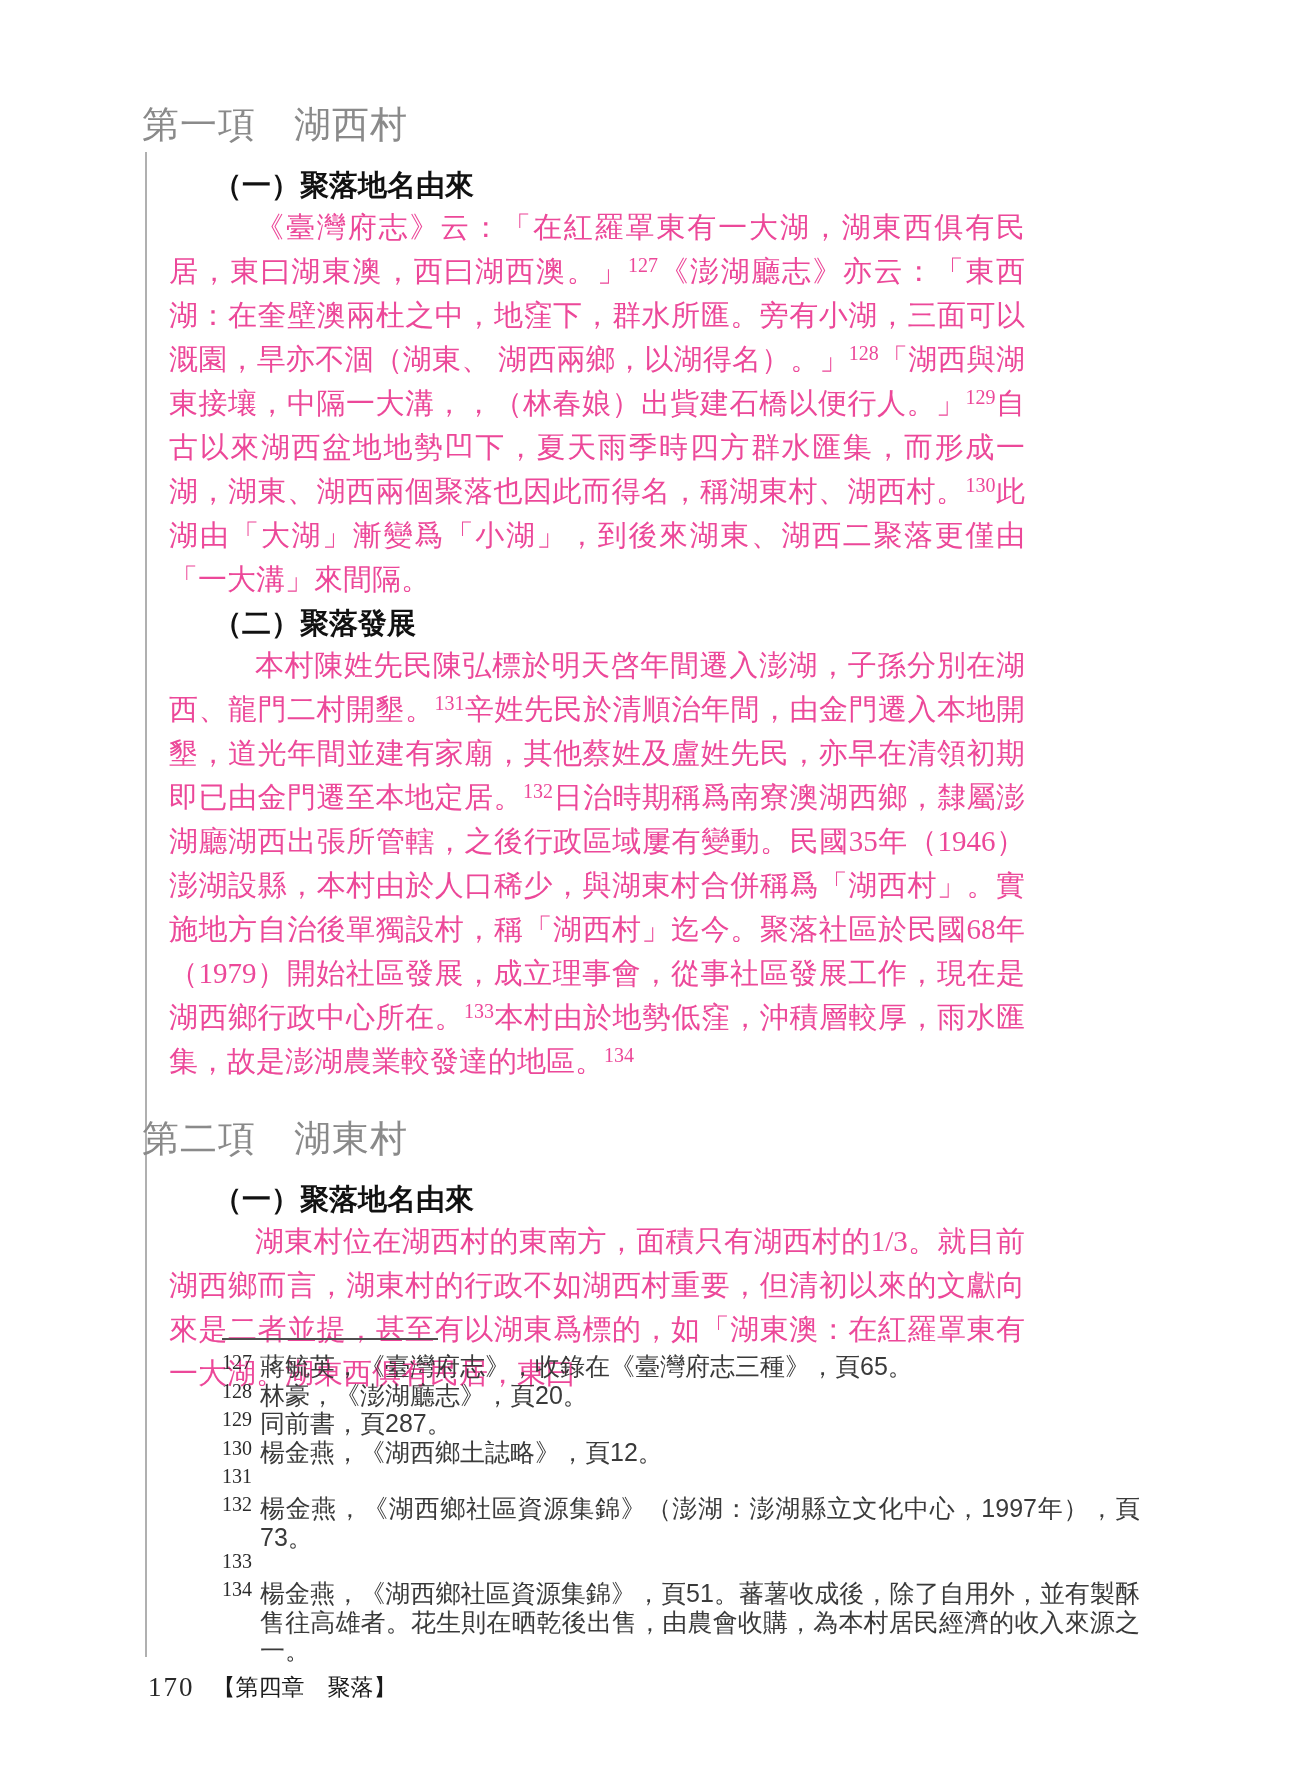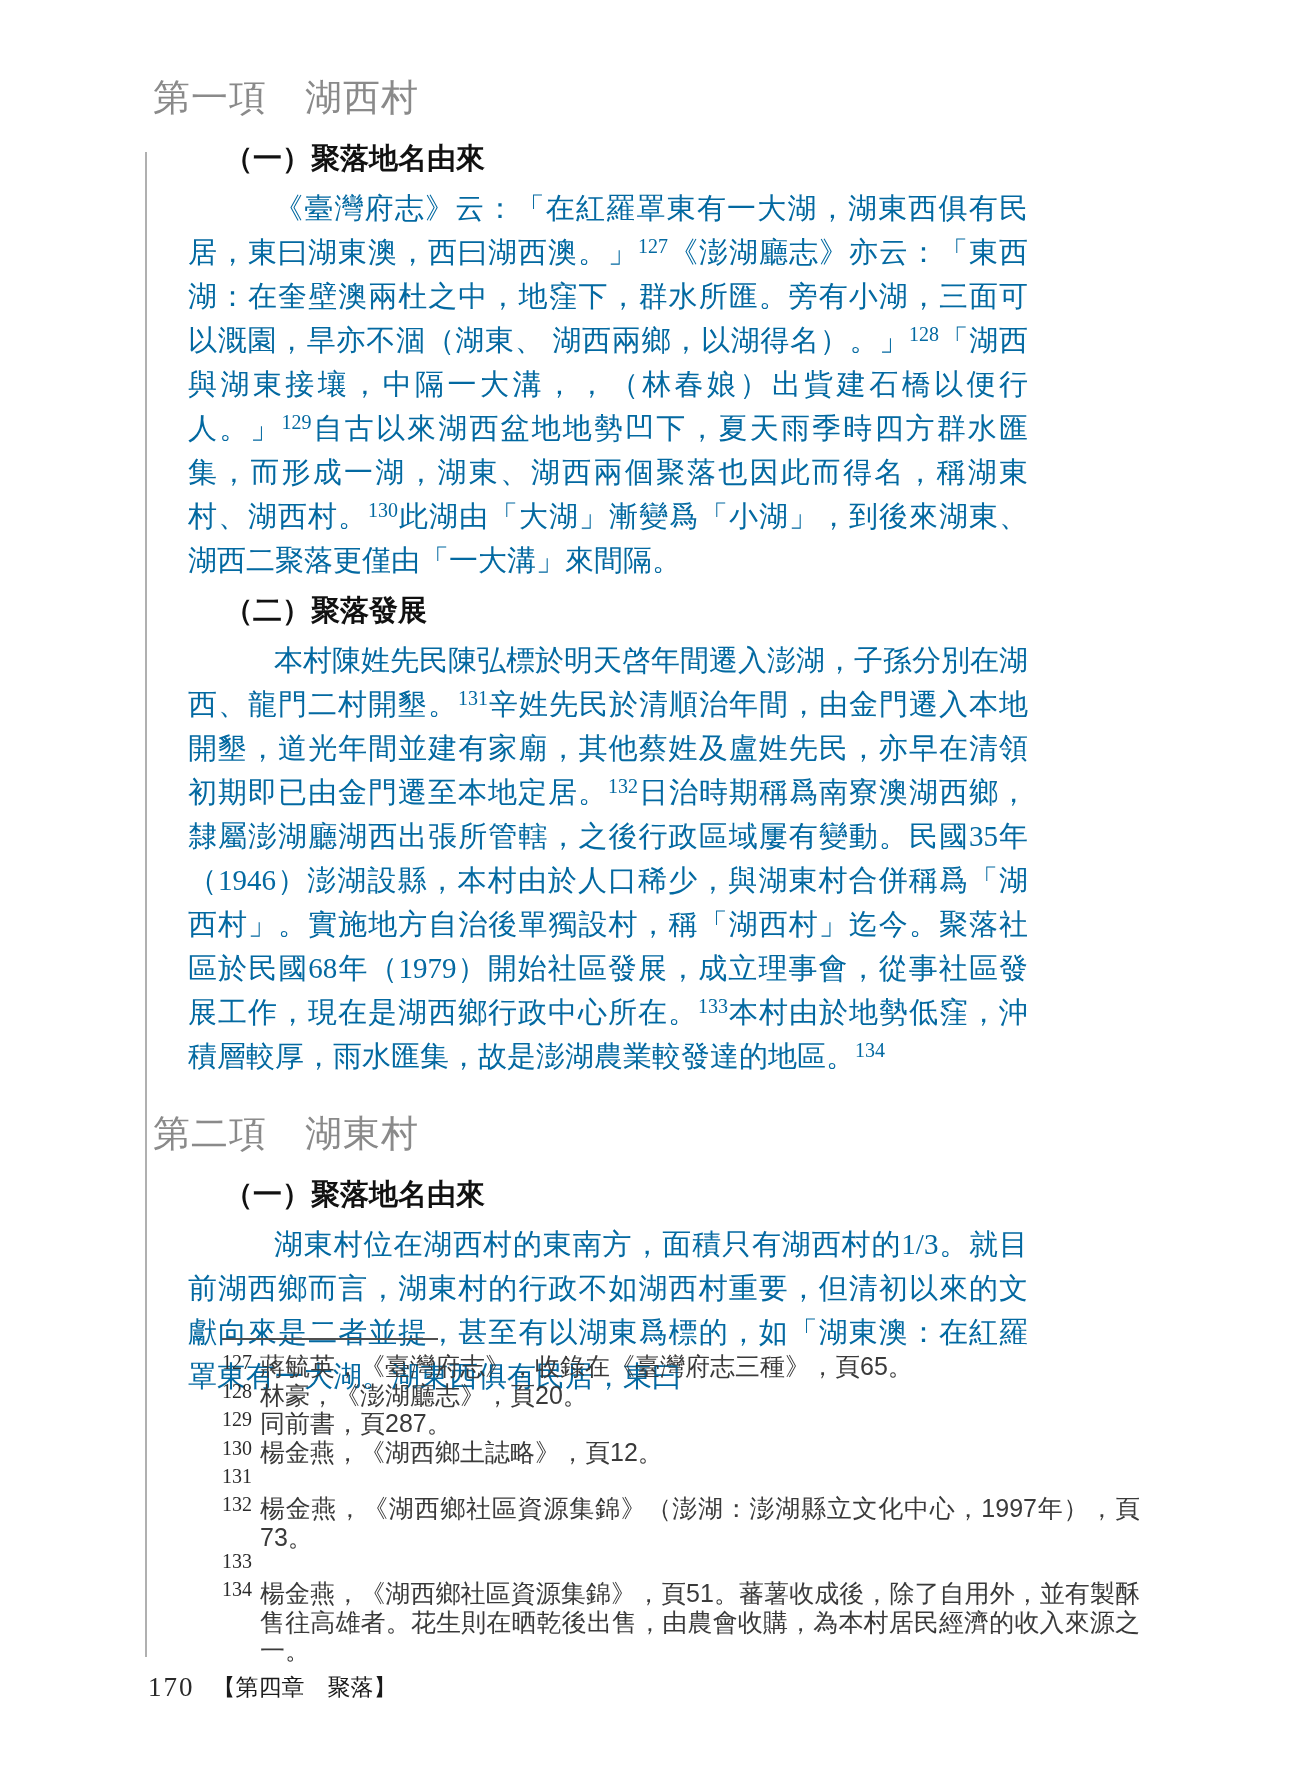--- a/index.html
+++ b/index.html
@@ -12,49 +12,49 @@
     overflow:hidden;
   }
   .margin-rule {
     position:absolute;
     left:145px; top:152px;
     width:2px; height:1505px;
     background:#b0b0b0;
   }
   .content {
     position:absolute;
-    left:180px; top:0;
+    left:169px; top:0;
     width:856px;
-    padding-top:74px;
+    padding-top:101px;
   }
   h2.section-heading {
     font-family:"Liberation Sans","DejaVu Sans",sans-serif;
     font-weight:500;
     font-size:37px;
     line-height:48px;
     color:#8a8a8a;
     margin:0 0 0 -27px;
     letter-spacing:1px;
   }
   h2.section-heading + h3.sub-heading { margin-top:16px; }
   h2.section-heading.second { margin-top:32px; }
   h3.sub-heading {
     font-size:29px;
     line-height:40px;
     font-weight:700;
     color:#111111;
     margin:2px 0 0 44px;
   }
   p.body-paragraph {
-    margin:8px;
+    margin:0;
     font-size:29px;
     line-height:44px;
     text-align:justify;
     text-indent:86px;
-    color:#0369a1;
+    color:#ec4899;
   }
   p.body-paragraph sup.fn-ref {
     font-size:20px;
     line-height:0;
     vertical-align:9px;
     letter-spacing:0;
   }
   .footnote-area {
     position:absolute;
     left:222px; top:1338px;

